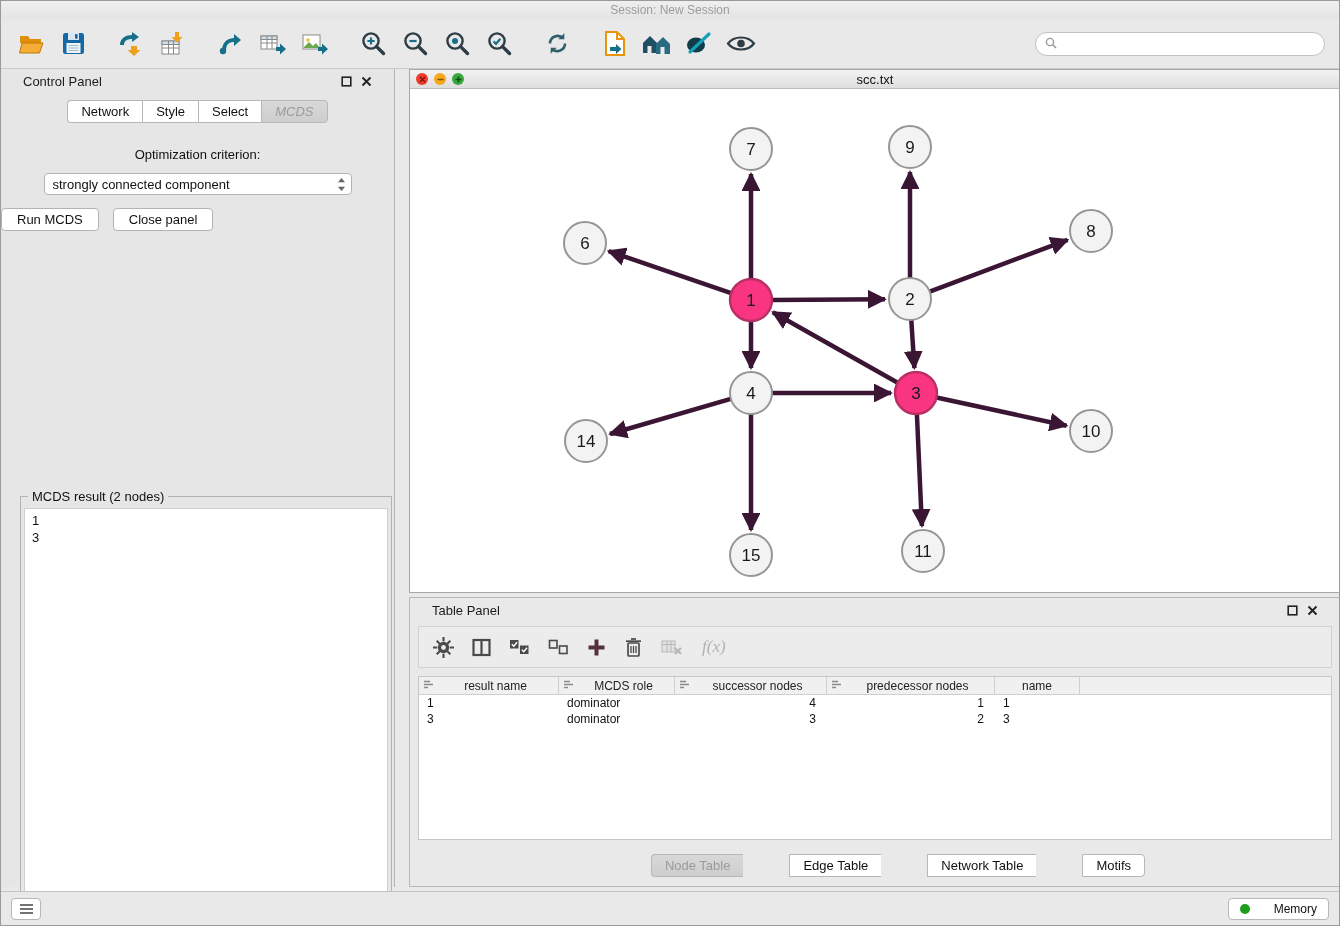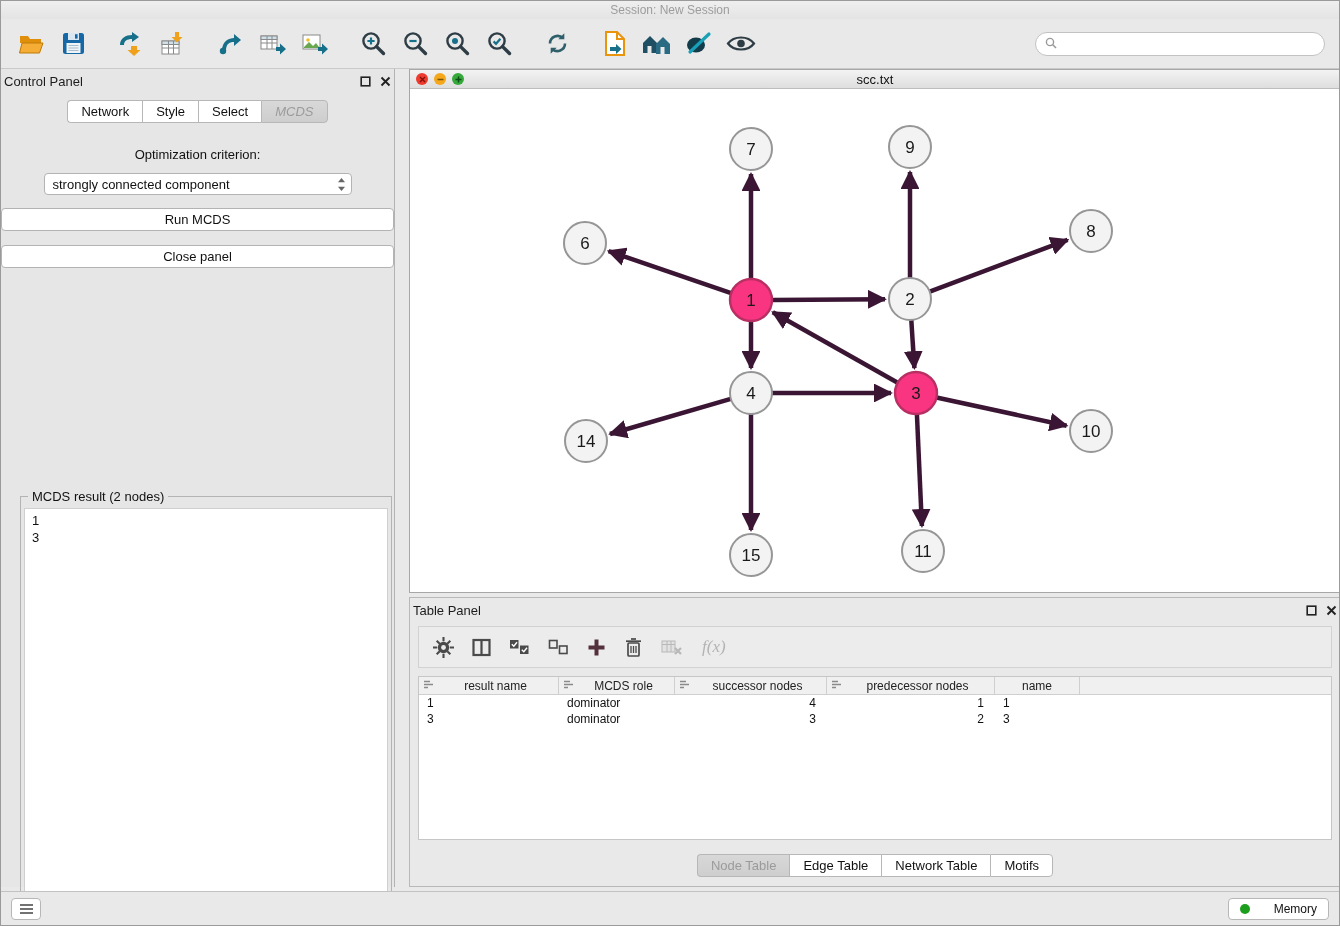--- a/index.html
+++ b/index.html
@@ -22,38 +22,38 @@
              border-radius:4px; cursor:default; }
   .search { margin-left:auto; width:290px; height:24px; background:#fff;
             border:1px solid #c2c2c2; border-radius:12px;
             display:flex; align-items:center; padding:0 9px; gap:5px; }
   .search input { border:none; outline:none; flex:1; font-size:12px; background:transparent;
                   font-family:"Liberation Sans", sans-serif; }
 
   
   .control-panel { position:absolute; left:0; top:68px; width:394px; height:818px;
                    background:#e6e6e6; border-right:1px solid #b3b3b3; }
-  .panel-header { height:24px; display:flex; align-items:center; padding:0 3px;
+  .panel-header { height:24px; display:flex; align-items:center; padding:0 22px;
                   font-size:13px; color:#1c1c1c; }
   .win-btns { margin-left:auto; display:flex; gap:8px; align-items:center; }
   .win-btn { width:12px; height:12px; display:flex; align-items:center; justify-content:center; }
 
   .cp-tabbar { display:flex; justify-content:center; margin-top:7px; }
   .cp-tab { font-size:13px; padding:3px 13px; background:#fff; border:1px solid #b7b7b7;
             border-right:none; color:#111; }
   .cp-tab:first-child { border-radius:4px 0 0 4px; }
   .cp-tab:last-child { border-right:1px solid #b7b7b7; border-radius:0 4px 4px 0; }
   .cp-tab.active { background:linear-gradient(#d8d8d8,#cecece); color:#9b9b9b;font-style:italic; }
 
   .opt-label { text-align:center; font-size:13px; margin-top:24px; color:#111; }
   .dropdown { margin:11px auto 0; width:308px; height:22px; background:#fff;
               border:1px solid #b3b3b3; border-radius:4px; display:flex; align-items:center;
               font-size:13px; padding:0 5px 0 8px; color:#111; }
   .dropdown .dd-stepper { margin-left:auto; display:flex; align-items:center; }
-  .cp-buttons { display:flex; justify-content:flex-start; gap:14px; margin-top:13px;flex-direction:column; }
+  .cp-buttons { display:flex; justify-content:flex-start; gap:14px; margin-top:13px; }
   .btn { background:#fff; border:1px solid #b3b3b3; border-radius:4px; font-size:13px;
          padding:3px 15px; color:#111; }
 
   .result-group { position:absolute; left:19px; width:372px; top:427px; height:448px;
                   border:1px solid #b3b3b3; }
   .result-title { position:absolute; top:-8px; left:7px; background:#e6e6e6;
                   padding:0 4px; font-size:13px; color:#111; }
   .result-list { position:absolute; left:3px; right:3px; top:11px; bottom:3px;
                  background:#fff; border:1px solid #cfcfcf; font-size:13px;
                  padding:3px 0 0 7px; overflow:hidden; }
@@ -88,21 +88,21 @@
               font-size:12px; color:#222; }
   .th { display:flex; align-items:center; padding:0 4px; border-right:1px solid #cfcfcf;
         gap:3px; }
   .th-label { flex:1; text-align:center; white-space:nowrap; overflow:hidden; }
   .tr { display:flex; height:16px; font-size:12px; color:#111; }
   .td { display:flex; align-items:center; padding:0 8px; white-space:nowrap; }
   .td.right { justify-content:flex-end; padding-right:11px; }
 
   .tp-tabs { position:absolute; bottom:9px; left:0; right:0; display:flex; justify-content:center; }
   .tp-tab { background:#fff; border:1px solid #b7b7b7; border-right:none;
-            padding:3px 13px; font-size:13px; color:#111; }
+            padding:3px 13px; font-size:13px; color:#111;margin-left:46px; }
   .tp-tab:first-child { border-radius:4px 0 0 4px; }
   .tp-tab:last-child { border-right:1px solid #b7b7b7; border-radius:0 4px 4px 0; }
   .tp-tab.active { background:linear-gradient(#d8d8d8,#cecece); color:#9b9b9b; }
 
   
   .statusbar { position:absolute; left:0; right:0; bottom:0; height:34px;
                border-top:1px solid #c2c2c2; background:#e9e9e9;
                display:flex; align-items:center; padding:0 10px; }
   .menu-btn { width:30px; height:22px; border:1px solid #b7b7b7; border-radius:4px;
               background:#fff; display:flex; align-items:center; justify-content:center; }

